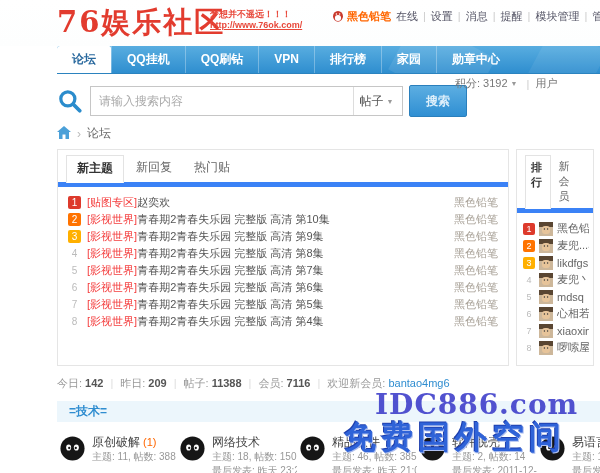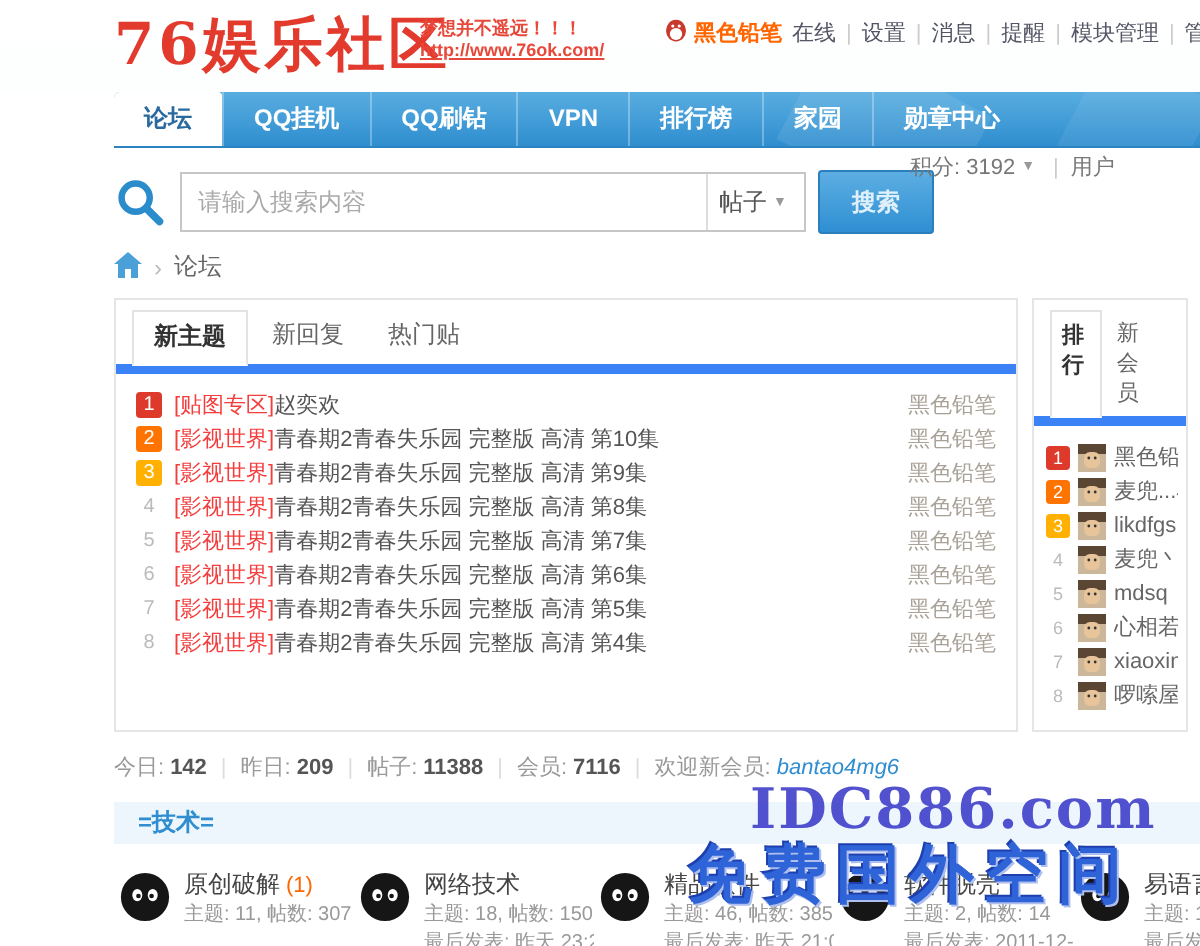--- a/index.html
+++ b/index.html
@@ -67,21 +67,21 @@
   .rnum.n1{background:#dd3a2c;color:#fff;}
   .rnum.n2{background:#ff7300;color:#fff;}
   .rnum.n3{background:#ffb000;color:#fff;}
   .avatar{width:14px;height:14px;margin:0 4px;flex:none;display:inline-block;}
   .rname{color:#666;overflow:hidden;}
   
   .stats{margin:10px 0 0 57px;font-size:11px;color:#999;white-space:nowrap;}
   .stat + .stat::before{content:"|";color:#ddd;margin:0 7px;}
   .stat b{color:#555;margin-left:3px;}
   .wsep{color:#ddd;margin:0 7px;}
-  .welcome a{color:#2f8dd0;text-decoration:none;cursor:pointer;font-style:italic;}
+  .welcome a{color:#2f8dd0;text-decoration:none;cursor:pointer;}
   .welcome .wl{color:#999;}
   
   .secbar{margin:10px 0 0 57px;width:596px;height:21px;line-height:21px;background:#ecf6fc;
     color:#2f8dd0;font-weight:bold;font-size:12px;padding-left:12px;box-sizing:border-box;cursor:pointer;}
   .frow{margin-left:57px;display:flex;width:620px;}
   .fblock{width:120px;flex:none;display:flex;padding:13px 0 6px 2px;box-sizing:border-box;cursor:pointer;}
   .ficon{width:27px;height:27px;margin-right:6px;flex:none;}
   .finfo{line-height:14px;white-space:nowrap;overflow:hidden;}
   .fname{font-size:12px;color:#444;line-height:15px;}
   .fnew{color:#f60;font-style:normal;margin-left:3px;font-size:11px;}
@@ -324,21 +324,21 @@
   <div class="fblock">
     <span class="ficon"><svg width="27" height="27" viewBox="0 0 28 28">
           <circle cx="14" cy="14" r="12.5" fill="#161616"></circle>
           <ellipse cx="10" cy="13" rx="2.6" ry="3.2" fill="#fff"></ellipse>
           <ellipse cx="18" cy="13" rx="2.6" ry="3.2" fill="#fff"></ellipse>
           <circle cx="10.6" cy="13.5" r="1.2" fill="#161616"></circle>
           <circle cx="17.4" cy="13.5" r="1.2" fill="#161616"></circle>
         </svg></span>
     <div class="finfo">
       <div class="fname"><span>原创破解</span><em class="fnew">(1)</em></div>
-      <div class="fline">主题: 11, 帖数: 307</div>
+      <div class="fline">主题: 11, 帖数: 388</div>
       <div class="fline"></div>
     </div>
   </div>
   <div class="fblock">
     <span class="ficon"><svg width="27" height="27" viewBox="0 0 28 28">
           <circle cx="14" cy="14" r="12.5" fill="#161616"></circle>
           <ellipse cx="10" cy="13" rx="2.6" ry="3.2" fill="#fff"></ellipse>
           <ellipse cx="18" cy="13" rx="2.6" ry="3.2" fill="#fff"></ellipse>
           <circle cx="10.6" cy="13.5" r="1.2" fill="#161616"></circle>
           <circle cx="17.4" cy="13.5" r="1.2" fill="#161616"></circle>

